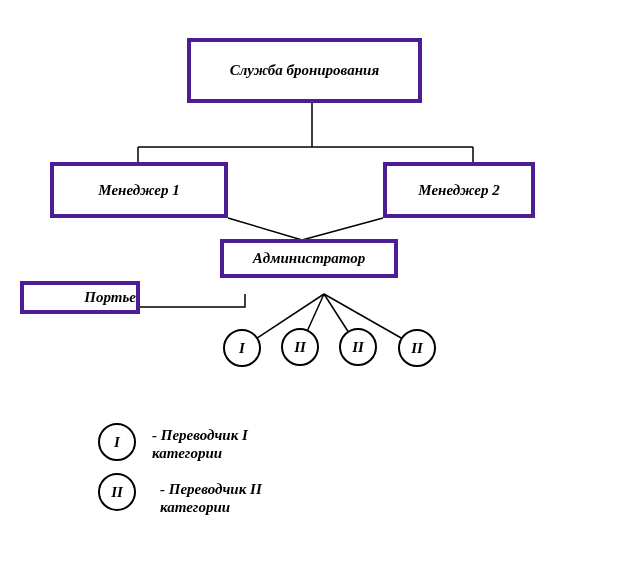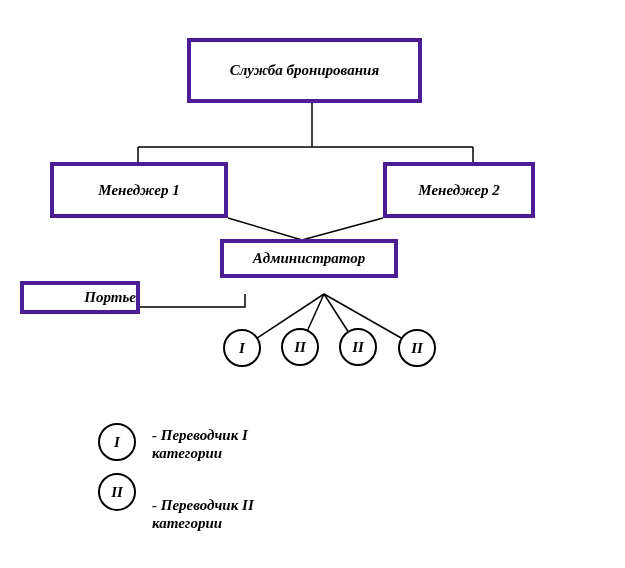--- a/index.html
+++ b/index.html
@@ -71,21 +71,21 @@
   .legend-text {
     position: absolute;
     font-weight: bold;
     font-style: italic;
     font-size: 15px;
     line-height: 18px;
     color: #000000;
     white-space: pre-line;
   }
   .legend-text-1 { left: 152px; top: 426px; }
-  .legend-text-2 { left: 152px; top: 480px; margin-top: 16px; }
+  .legend-text-2 { left: 160px; top: 480px; }
 </style>
 </head>
 <body>
 
 <div class="canvas">
 
   <svg class="connectors" viewBox="0 0 625 568" xmlns="http://www.w3.org/2000/svg">
     <g stroke="#000000" stroke-width="1.5" fill="none">
       <path d="M312,103 V147"></path>
       <path d="M138,147 H473"></path>

